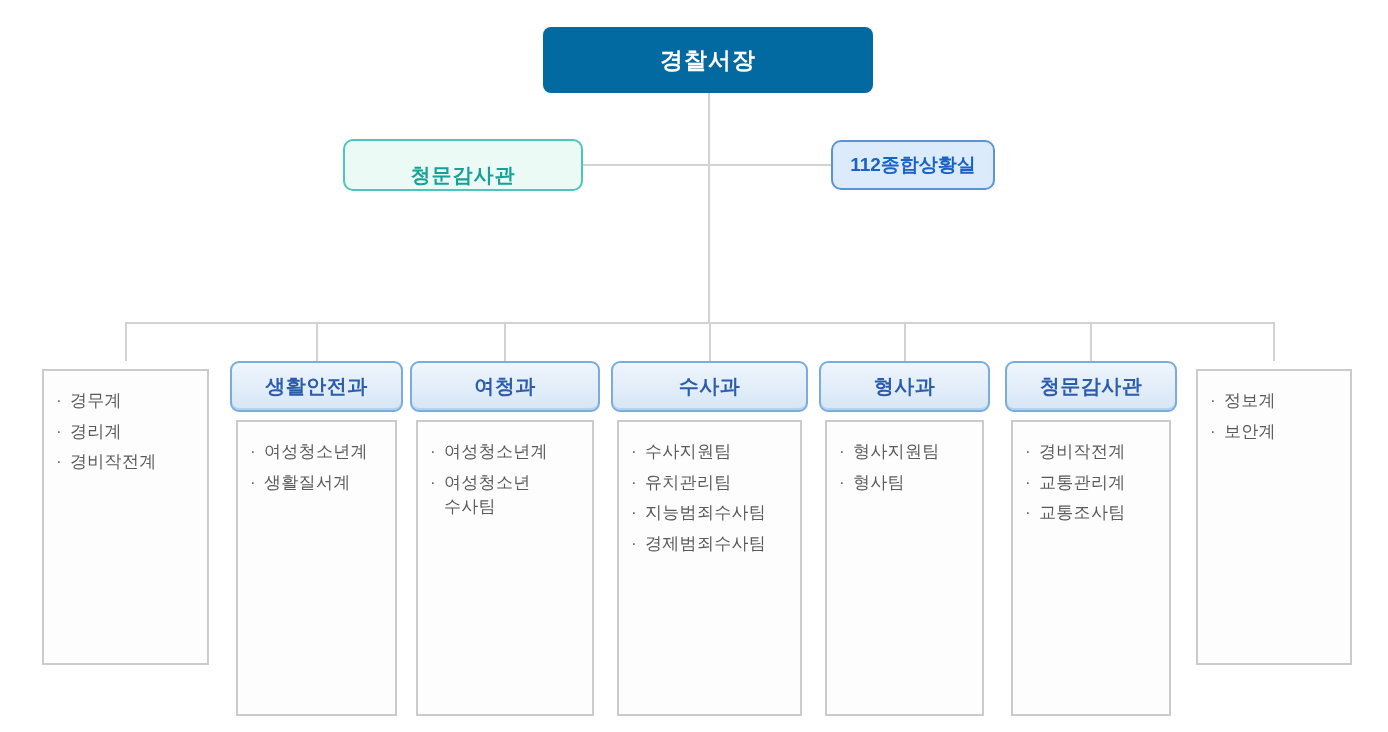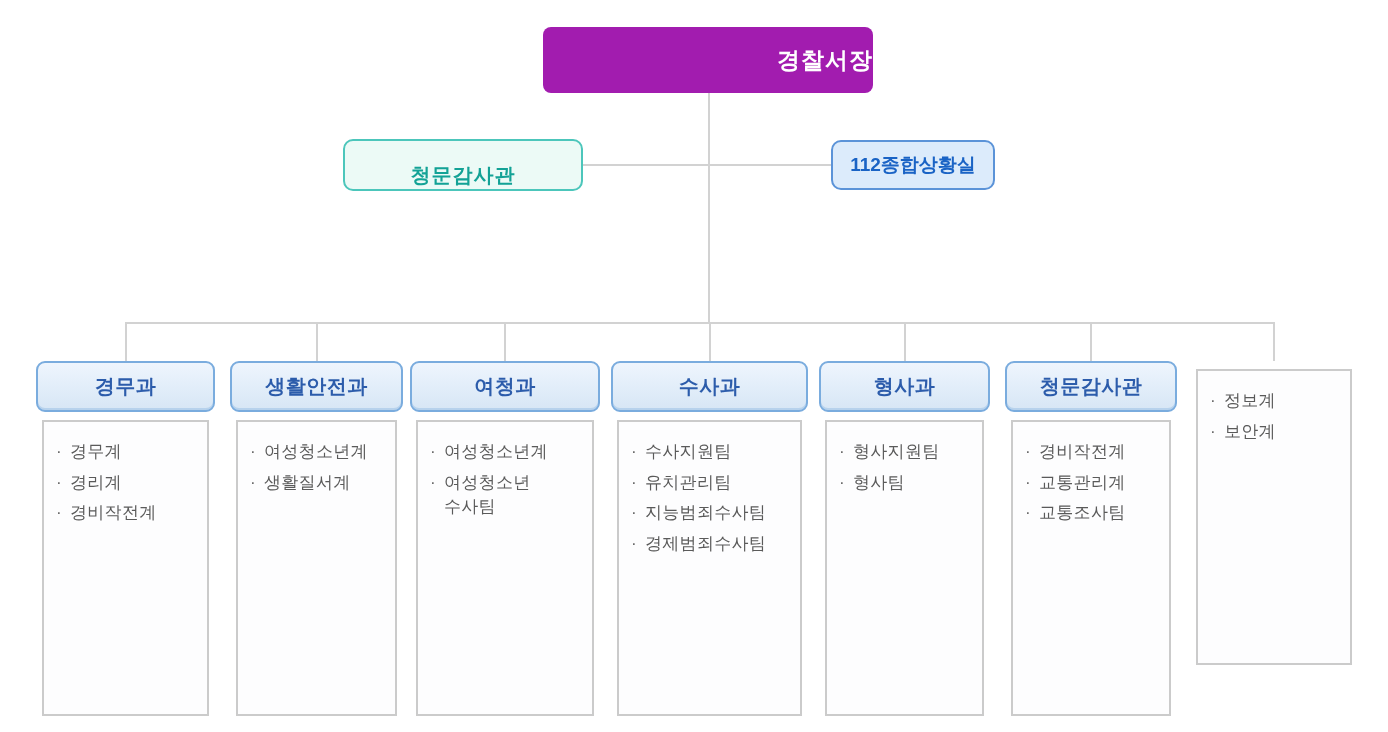--- a/index.html
+++ b/index.html
@@ -17,22 +17,22 @@
   }
   .line { position: absolute; background: #d2d2d2; }
   #v-main  { left: 708px; top: 92px;  width: 2px;  height: 231px; }
   #h-staff { left: 583px; top: 164px; width: 248px; height: 2px;  }
   #h-bus   { left: 125px; top: 322px; width: 1150px; height: 2px; }
 
   .box-center { display: flex; align-items: center; justify-content: center; text-align: center; }
 
   #root-box {
     position: absolute; left: 543px; top: 27px; width: 330px; height: 66px;
-    background: #a21caf; border-radius: 8px;
-    color: #ffffff; font-size: 23px; font-weight: bold; letter-spacing: 1px; justify-content: flex-end;
+    background: #0369a1; border-radius: 8px;
+    color: #ffffff; font-size: 23px; font-weight: bold; letter-spacing: 1px;
   }
   #audit-box {
     position: absolute; left: 343px; top: 139px; width: 240px; height: 52px;
     background: #ecfaf6; border: 2px solid #4cc6bb; border-radius: 10px;
     color: #13a296; font-size: 20px; font-weight: bold; letter-spacing: 1px; align-items: flex-end;
   }
   #sitroom-box {
     position: absolute; left: 831px; top: 140px; width: 164px; height: 50px;
     background: #dcebfb; border: 2px solid #5b93d8; border-radius: 10px;
     color: #1a63c5; font-size: 19px; font-weight: bold;
@@ -92,23 +92,20 @@
     <span>청문감사관</span>
   </div>
 
   <div id="sitroom-box" class="box-center">
     <span>112종합상황실</span>
   </div>
 
   <div id="cols">
     <div class="dept-col">
       <div class="drop"></div>
-      <div class="dept-header box-center">
-        <span class="dept-header-label">경무과</span>
-      </div>
       <div class="dept-list">
           <div class="unit-item">
             <span class="bullet">·</span>
             <span class="unit-text">경무계</span>
           </div>
           <div class="unit-item">
             <span class="bullet">·</span>
             <span class="unit-text">경리계</span>
           </div>
           <div class="unit-item">

